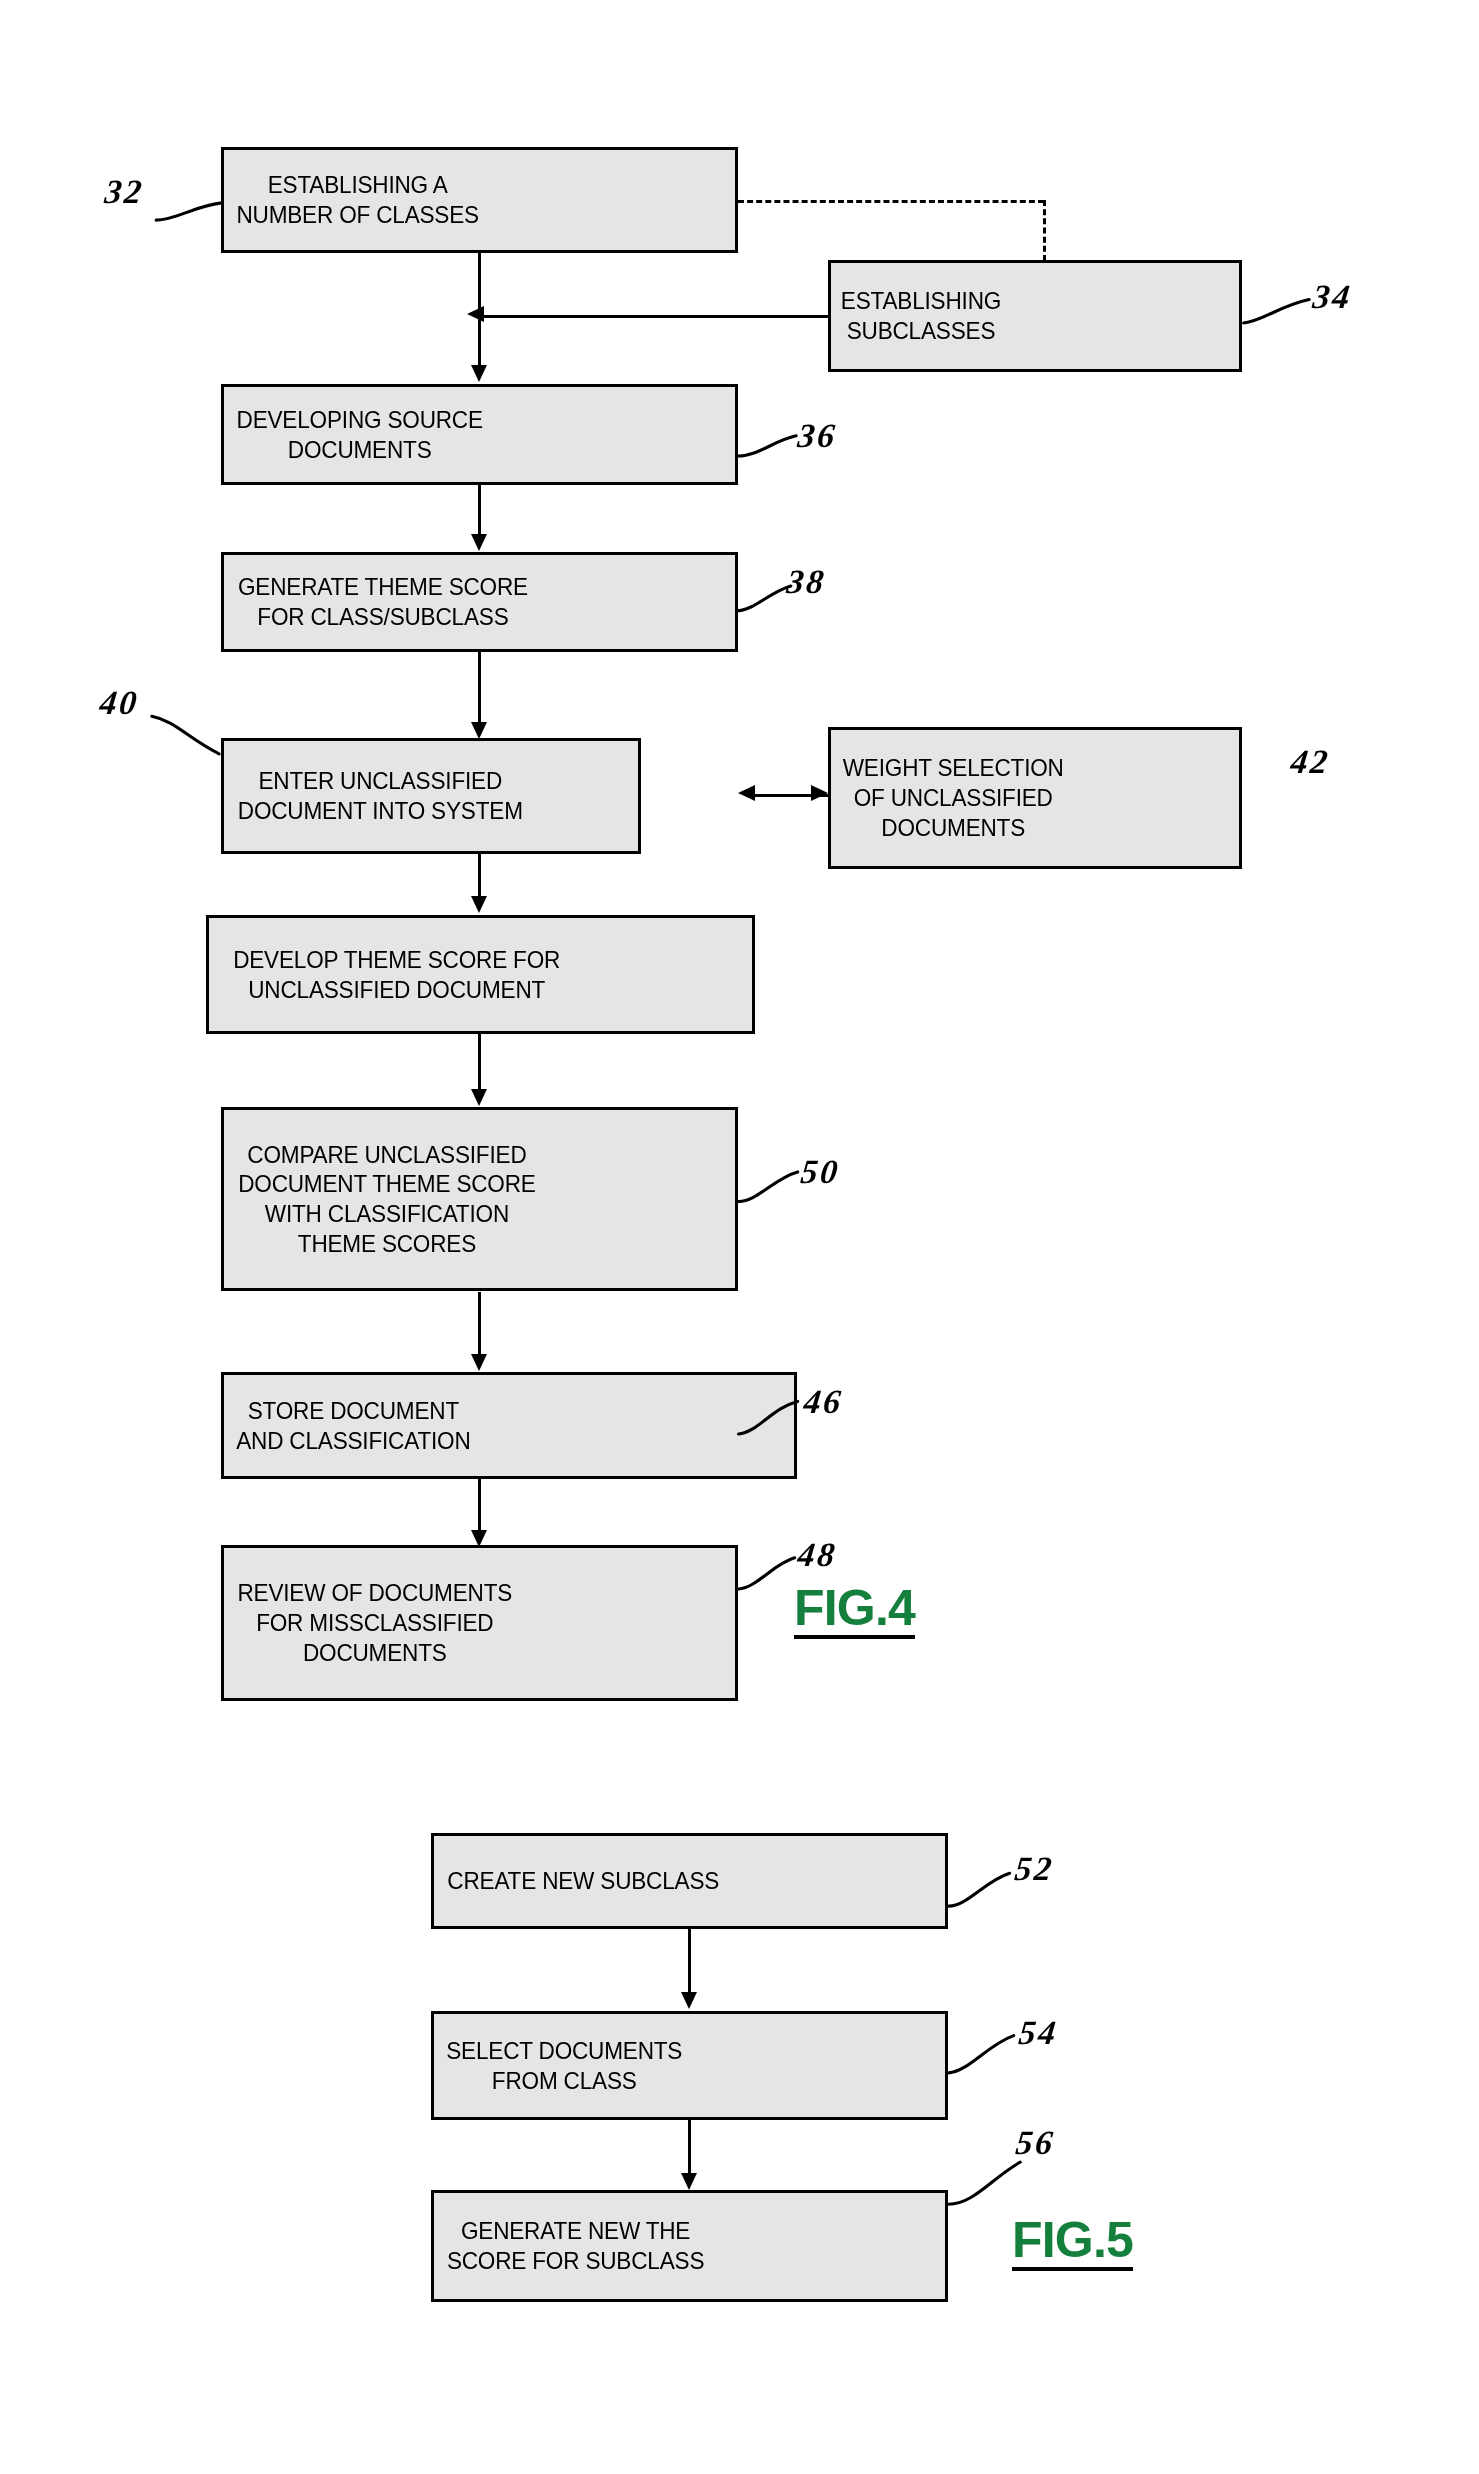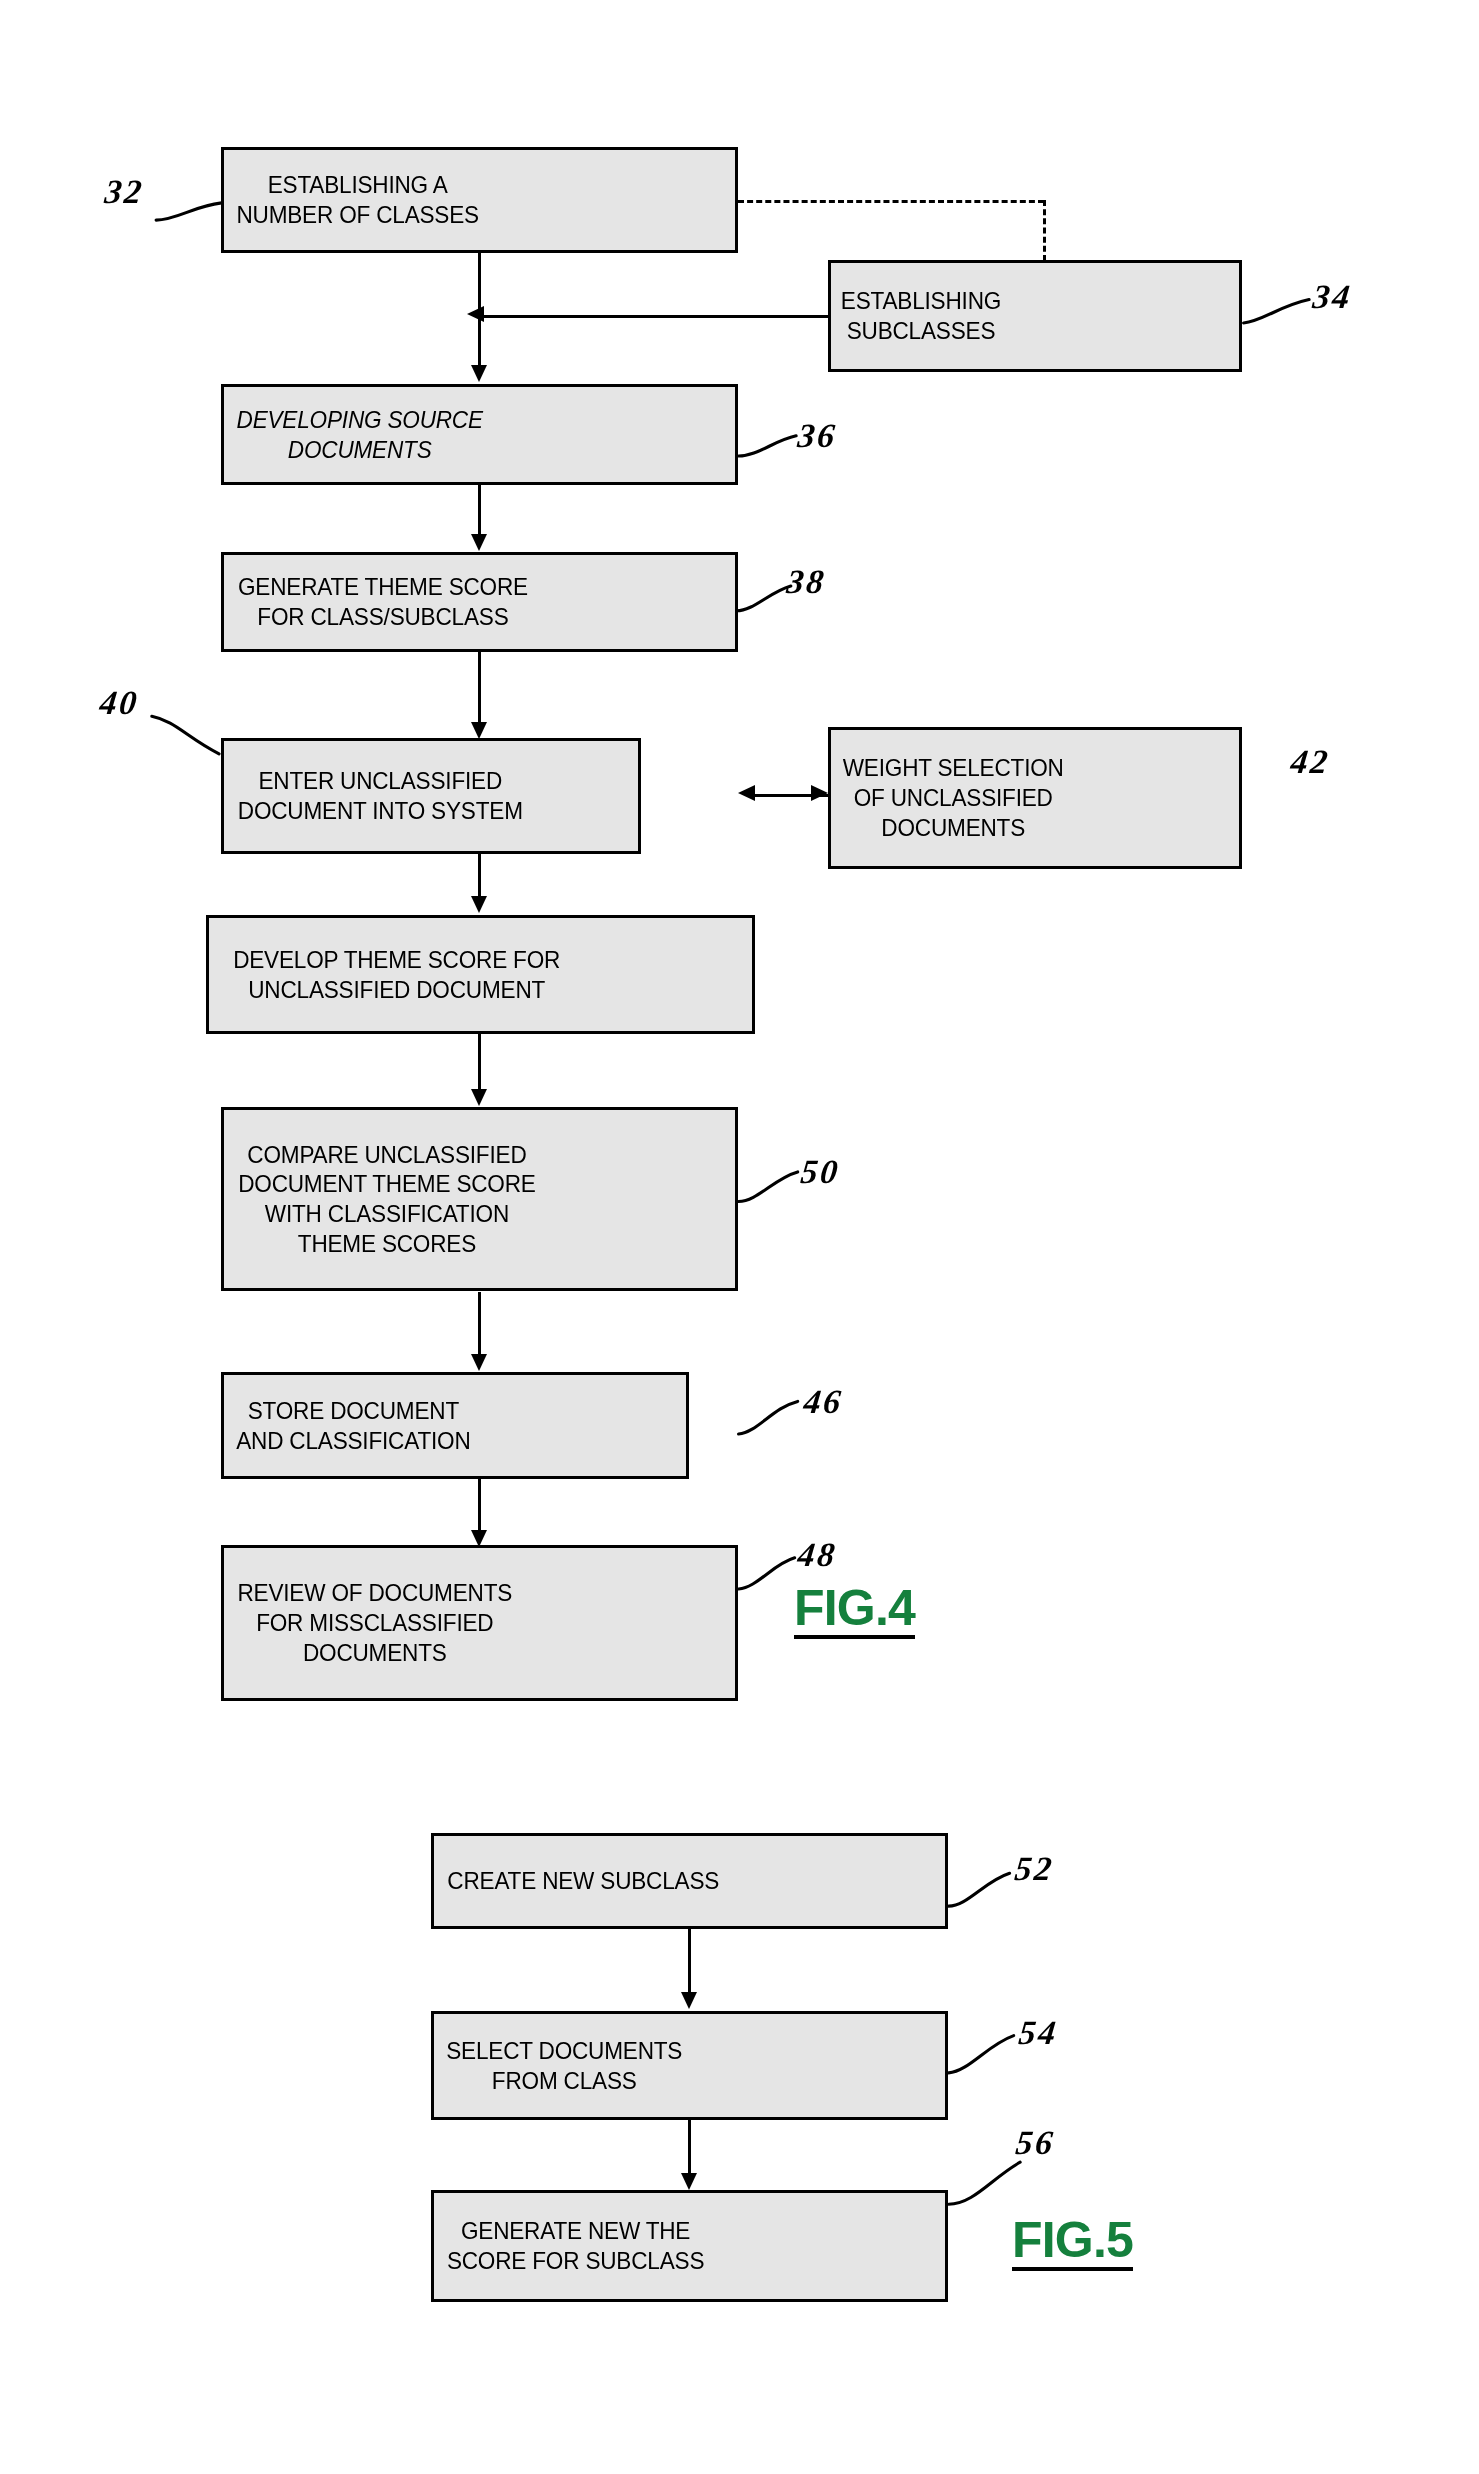--- a/index.html
+++ b/index.html
@@ -146,21 +146,21 @@
   <svg class="leader" style="left:1242px; top:287px;" width="78" height="47" viewBox="0 0 100 60">
     <path d="M2,46 C26,44 48,24 86,16"></path>
   </svg>
 
   <div class="hline" style="left:484px; top:315px; width:344px;"></div>
   <div class="arrow-left" style="left:467px; top:306px;"></div>
 
   <div class="vline" style="left:478px; top:253px; height:117px;"></div>
   <div class="arrow-down" style="left:471px; top:365px;"></div>
 
-  <div class="fc-box" style="left:221px; top:384px; width:517px; height:101px;font-style:italic;">
+  <div class="fc-box" style="left:221px; top:384px; width:517px; height:101px;">
     <span class="txt">DEVELOPING SOURCE
 DOCUMENTS</span>
   </div>
   <div class="ref" style="left:798px; top:417px;">36</div>
   <svg class="leader" style="left:737px; top:428px;" width="70" height="39" viewBox="0 0 90 50">
     <path d="M2,36 C26,36 48,16 76,10"></path>
   </svg>
 
   <div class="vline" style="left:478px; top:485px; height:53px;"></div>
   <div class="arrow-down" style="left:471px; top:534px;"></div>
@@ -215,21 +215,21 @@
 THEME SCORES</span>
   </div>
   <div class="ref" style="left:801px; top:1153px;">50</div>
   <svg class="leader" style="left:737px; top:1164px;" width="70" height="47" viewBox="0 0 90 60">
     <path d="M2,48 C26,48 48,18 78,10"></path>
   </svg>
 
   <div class="vline" style="left:478px; top:1292px; height:67px;"></div>
   <div class="arrow-down" style="left:471px; top:1354px;"></div>
 
-  <div class="fc-box" style="left:221px; top:1372px; width:468px; height:107px;">
+  <div class="fc-box" style="left:221px; top:1372px; width:576px; height:107px;">
     <span class="txt">STORE DOCUMENT
 AND CLASSIFICATION</span>
   </div>
   <div class="ref" style="left:804px; top:1383px;">46</div>
   <svg class="leader" style="left:737px; top:1395px;" width="70" height="47" viewBox="0 0 90 60">
     <path d="M2,50 C26,48 46,16 78,8"></path>
   </svg>
 
   <div class="vline" style="left:478px; top:1479px; height:55px;"></div>
   <div class="arrow-down" style="left:471px; top:1530px;"></div>

